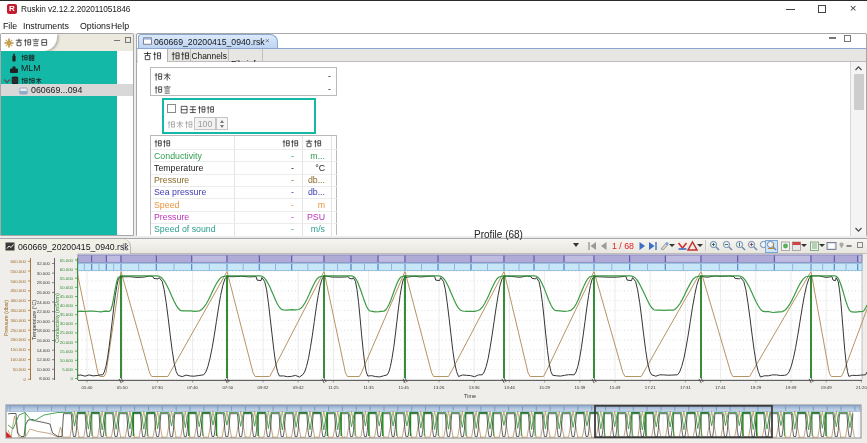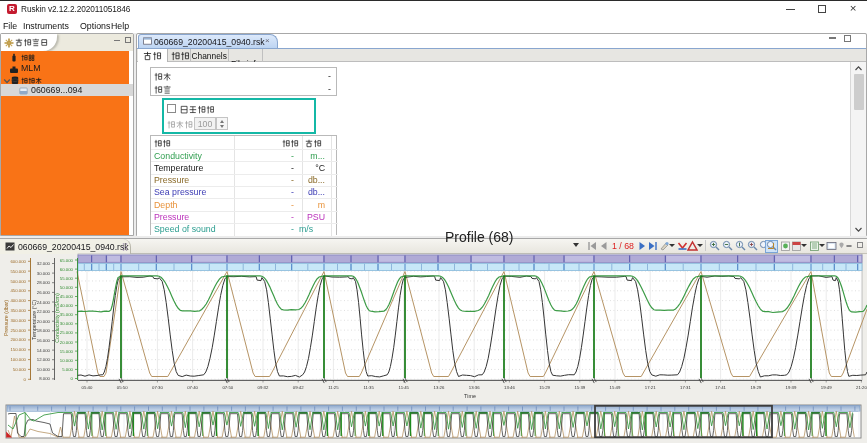--- a/index.html
+++ b/index.html
@@ -59,21 +59,21 @@
           </g>
           <g transform="translate(31.5,0.6)" stroke="#222" stroke-width="0.94" fill="none">
             <path d="M2 1.5 L8 1.5 L8 8.5 L2 8.5 Z"></path>
             <path d="M2 5 L8 5"></path>
           </g>
         </svg>
       </div>
   <div class="abs" style="left:113px;top:5.5px;width:6px;height:1.5px;background:#777"></div>
   <div class="abs" style="left:124px;top:3px;width:6px;height:6px;border:1.1px solid #777"></div>
 
-  <div class="abs" style="left:0;top:17px;width:128px;height:184px;background:#f97316;font-size:8.8px;color:#1a1a1a">
+  <div class="abs" style="left:0;top:17px;width:116px;height:184px;background:#14b8a6;font-size:8.8px;color:#1a1a1a">
     <svg class="abs" style="left:9px;top:1.5px" width="8" height="9" viewBox="0 0 8 9">
           <rect x="2.4" y="2.5" width="3.2" height="6" rx="1" fill="#222"></rect>
           <rect x="3.2" y="0.8" width="1.6" height="2" fill="#222"></rect>
         </svg>
     <div class="abs" style="left:20px;top:2.5px">
           <svg width="14.6" height="7.8" viewBox="0 0 21.5 11.5">
             <g transform="translate(0.0,0.6)" stroke="#1a1a1a" stroke-width="1.10" fill="none">
               <path d="M2.5 0.5 L2.5 9.5"></path>
               <path d="M0.8 3 L4.2 3"></path>
               <path d="M5.5 1.5 L9 1.5 L9 8 L5.5 8 Z"></path>
@@ -342,31 +342,31 @@
         <div class="abs" style="left:148px;top:26.8px;width:26px;text-align:right;color:#1a1a1a">°C</div>
         <div class="abs" style="left:0;top:37.6px;width:187px;height:1px;background:#ececec"></div>
         <div class="abs" style="left:3px;top:39.1px;color:#8a6a28">Pressure</div>
         <div class="abs" style="left:140px;top:39.1px;color:#8a6a28">-</div>
         <div class="abs" style="left:148px;top:39.1px;width:26px;text-align:right;color:#8a6a28">db...</div>
         <div class="abs" style="left:0;top:49.9px;width:187px;height:1px;background:#ececec"></div>
         <div class="abs" style="left:3px;top:51.4px;color:#3c3cb4">Sea pressure</div>
         <div class="abs" style="left:140px;top:51.4px;color:#3c3cb4">-</div>
         <div class="abs" style="left:148px;top:51.4px;width:26px;text-align:right;color:#3c3cb4">db...</div>
         <div class="abs" style="left:0;top:62.2px;width:187px;height:1px;background:#ececec"></div>
-        <div class="abs" style="left:3px;top:63.7px;color:#e8923a">Depth</div>
+        <div class="abs" style="left:3px;top:63.7px;color:#e8923a">Speed</div>
         <div class="abs" style="left:140px;top:63.7px;color:#e8923a">-</div>
         <div class="abs" style="left:148px;top:63.7px;width:26px;text-align:right;color:#e8923a">m</div>
         <div class="abs" style="left:0;top:74.5px;width:187px;height:1px;background:#ececec"></div>
         <div class="abs" style="left:3px;top:76.0px;color:#bb33bb">Pressure</div>
         <div class="abs" style="left:140px;top:76.0px;color:#bb33bb">-</div>
         <div class="abs" style="left:148px;top:76.0px;width:26px;text-align:right;color:#bb33bb">PSU</div>
         <div class="abs" style="left:0;top:86.8px;width:187px;height:1px;background:#ececec"></div>
         <div class="abs" style="left:3px;top:88.3px;color:#2a9d8f">Speed of sound</div>
         <div class="abs" style="left:140px;top:88.3px;color:#2a9d8f">-</div>
-        <div class="abs" style="left:148px;top:88.3px;width:26px;text-align:left;color:#2a9d8f">m/s</div>
+        <div class="abs" style="left:148px;top:88.3px;width:26px;text-align:right;color:#2a9d8f">m/s</div>
   </div>
 
   <div class="abs" style="left:713px;top:27.5px;width:16px;height:174px;background:#f4f4f4;border-left:1px solid #d8d8d8">
     <svg class="abs" style="left:3px;top:3px" width="9" height="7" viewBox="0 0 9 7">
           <path d="M1.5 5 L4.5 1.8 L7.5 5" stroke="#444" stroke-width="1.1" fill="none"></path>
         </svg>
     <div class="abs" style="left:2.5px;top:12px;width:10px;height:36px;background:#cdcdcd;border-radius:1px"></div>
     <svg class="abs" style="left:3px;top:164px" width="9" height="7" viewBox="0 0 9 7">
           <path d="M1.5 2 L4.5 5.2 L7.5 2" stroke="#444" stroke-width="1.1" fill="none"></path>
         </svg>
@@ -384,21 +384,21 @@
 <svg class="abs" style="left:122px;top:242.5px" width="6" height="8" viewBox="0 0 6 8">
       <g fill="#98a">
         <circle cx="1.5" cy="1" r="0.8"></circle>
         <circle cx="4.5" cy="1" r="0.8"></circle>
         <circle cx="1.5" cy="4" r="0.8"></circle>
         <circle cx="4.5" cy="4" r="0.8"></circle>
         <circle cx="1.5" cy="7" r="0.8"></circle>
         <circle cx="4.5" cy="7" r="0.8"></circle>
       </g>
     </svg>
-<div style="position:absolute;left:445px;top:229px;width:107px;height:13px;font-size:14px;color:#222;text-align:left;padding-right:0;box-sizing:border-box">Profile (68)</div>
+<div style="position:absolute;left:445px;top:229px;width:107px;height:13px;font-size:10px;color:#222;text-align:center;padding-right:0;box-sizing:border-box">Profile (68)</div>
     <div style="position:absolute;left:573px;top:243px;width:0;height:0;border-left:3.5px solid transparent;border-right:3.5px solid transparent;border-top:4px solid #333"></div>
     <div style="position:absolute;left:587px;top:240px;width:11px;height:12px">
       <svg width="11" height="12" viewBox="0 0 11 12">
         <path d="M2 2 L2 10" stroke="#9a9a9a" stroke-width="1.4"></path>
         <path d="M9 2 L3.5 6 L9 10 Z" fill="#9a9a9a"></path>
       </svg>
     </div>
     <div style="position:absolute;left:598px;top:240px;width:11px;height:12px">
       <svg width="11" height="12" viewBox="0 0 11 12">
         <path d="M8.5 2 L3 6 L8.5 10 Z" fill="#9a9a9a"></path>

